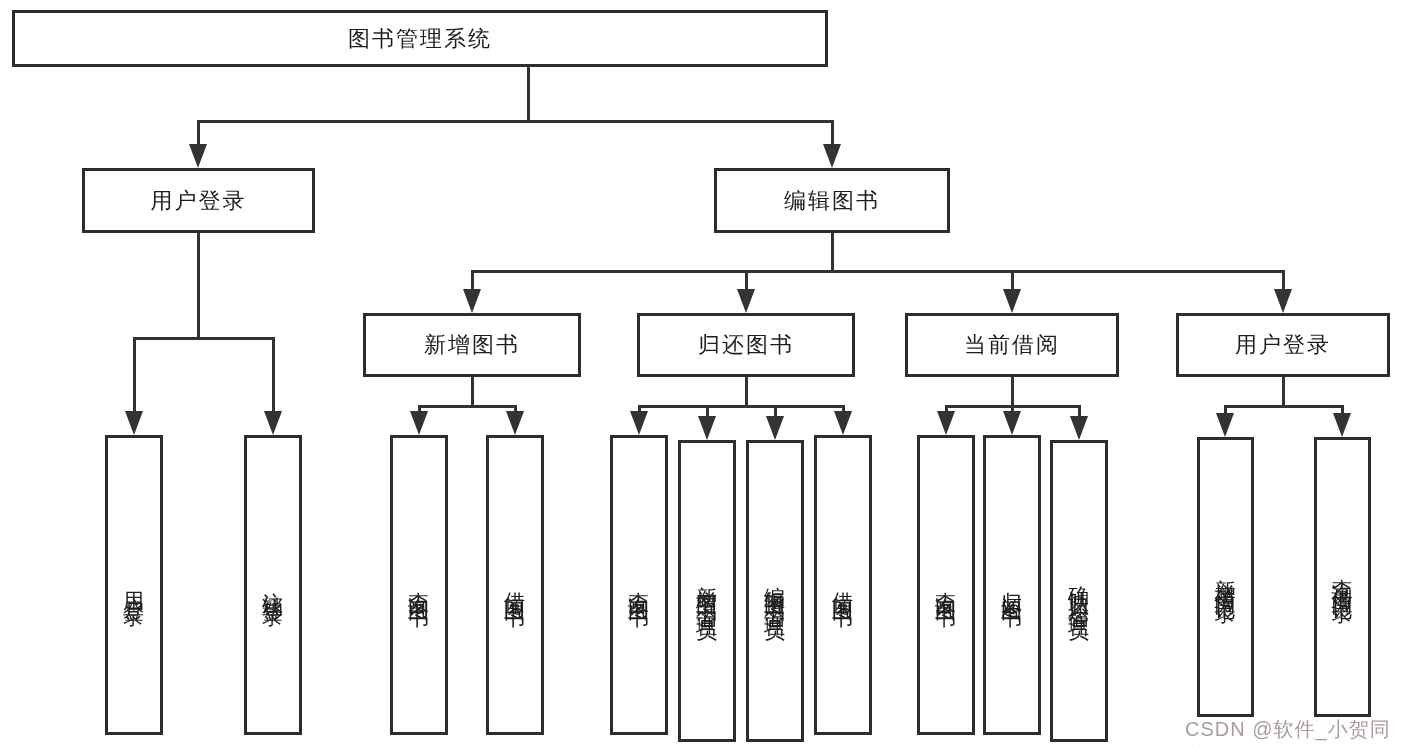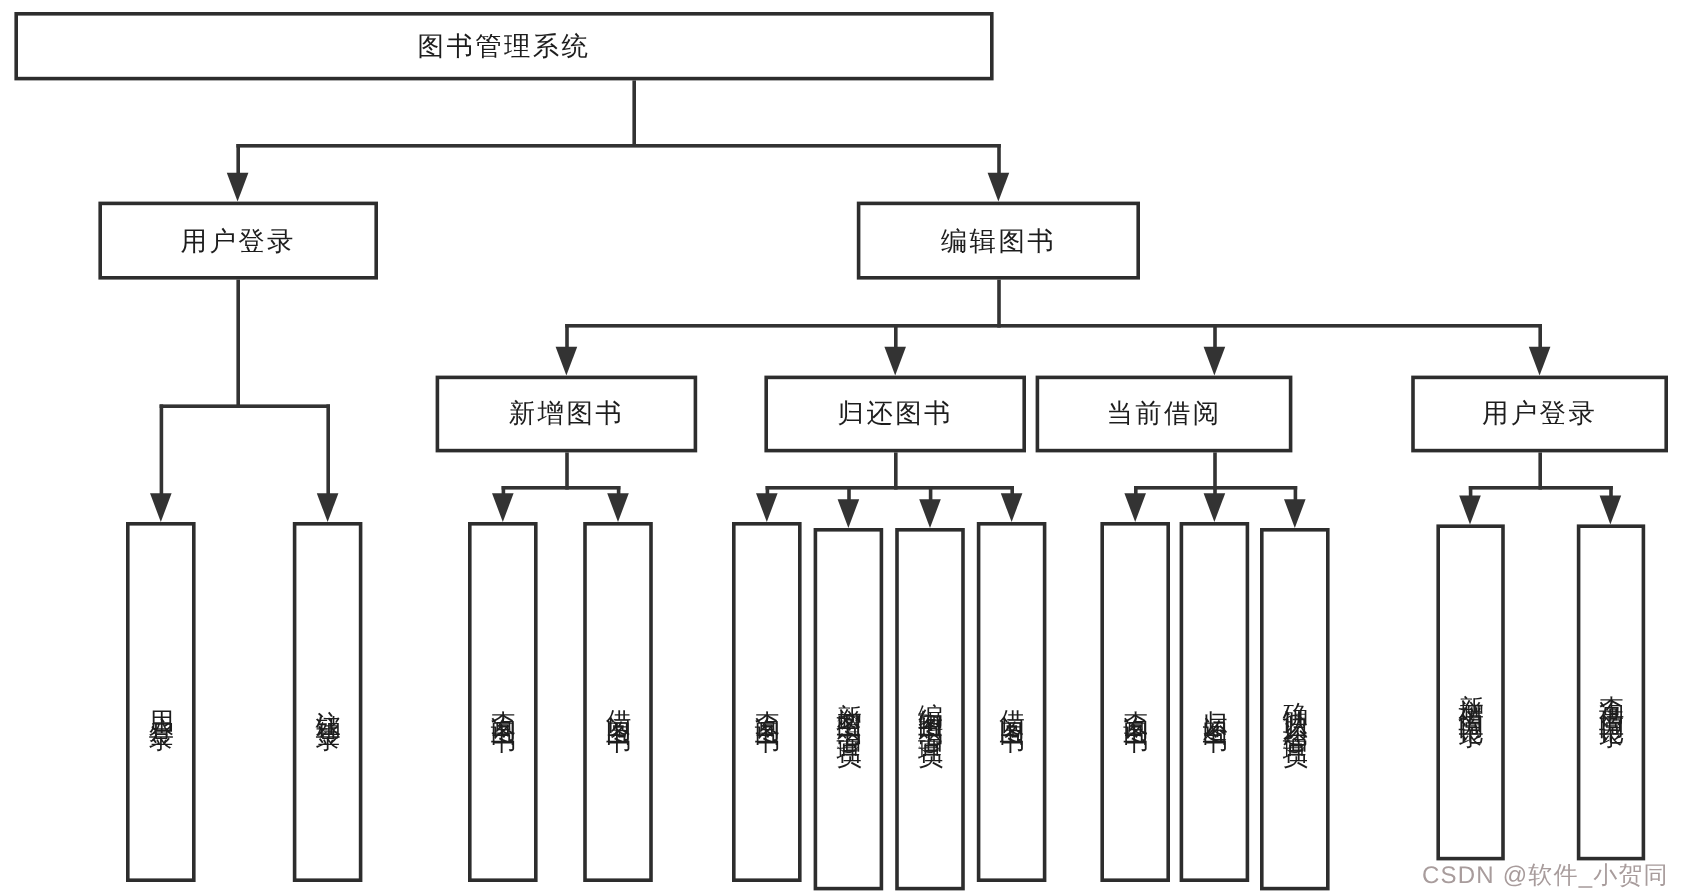--- a/index.html
+++ b/index.html
@@ -47,21 +47,21 @@
   <div class="box" style="left:714px;top:168px;width:236px;height:65px;">
     <span class="lbl">编辑图书</span>
   </div>
 
   <div class="box" style="left:363px;top:313px;width:218px;height:64px;">
     <span class="lbl">新增图书</span>
   </div>
   <div class="box" style="left:637px;top:313px;width:218px;height:64px;">
     <span class="lbl">归还图书</span>
   </div>
-  <div class="box" style="left:863px;top:313px;width:214px;height:64px;">
+  <div class="box" style="left:905px;top:313px;width:214px;height:64px;">
     <span class="lbl">当前借阅</span>
   </div>
   <div class="box" style="left:1176px;top:313px;width:214px;height:64px;">
     <span class="lbl">用户登录</span>
   </div>
 
   <div class="box vbox" style="left:105px;top:435px;width:58px;height:300px;">
     <span class="lbl">用户登录</span>
   </div>
   <div class="box vbox" style="left:244px;top:435px;width:58px;height:300px;">

